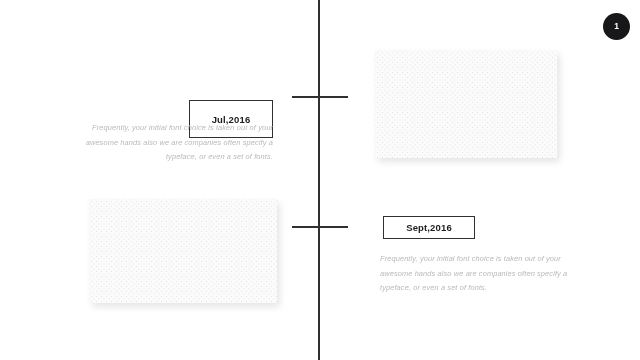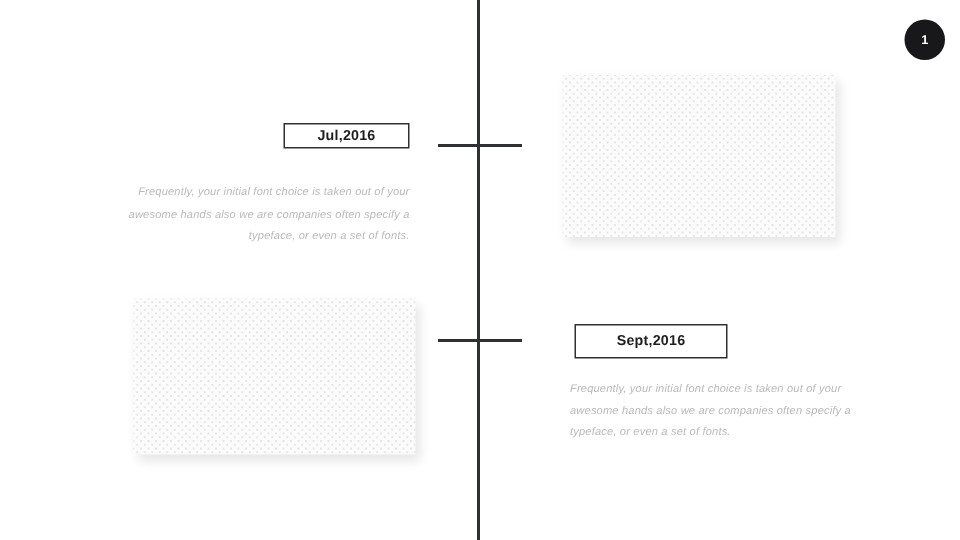--- a/index.html
+++ b/index.html
@@ -50,28 +50,28 @@
     letter-spacing: 0.2px;
   }
   .date-chip span {
     font-size: 9.5px;
     font-weight: bold;
     color: #1d1d1f;
     letter-spacing: 0.15px;
   }
   .date-chip-1 {
     left: 189px;
-    top: 82px;
+    top: 100px;
     width: 84px;
-    height: 17px;
+    height: 38px;
   }
   .date-chip-2 {
     left: 383px;
     top: 216px;
-    width: 102px;
+    width: 92px;
     height: 23px;
   }
 
   
   .body-copy {
     position: absolute;
     font-size: 7.4px;
     line-height: 14.5px;
     color: #b9b9bb;
     letter-spacing: 0.12px;

